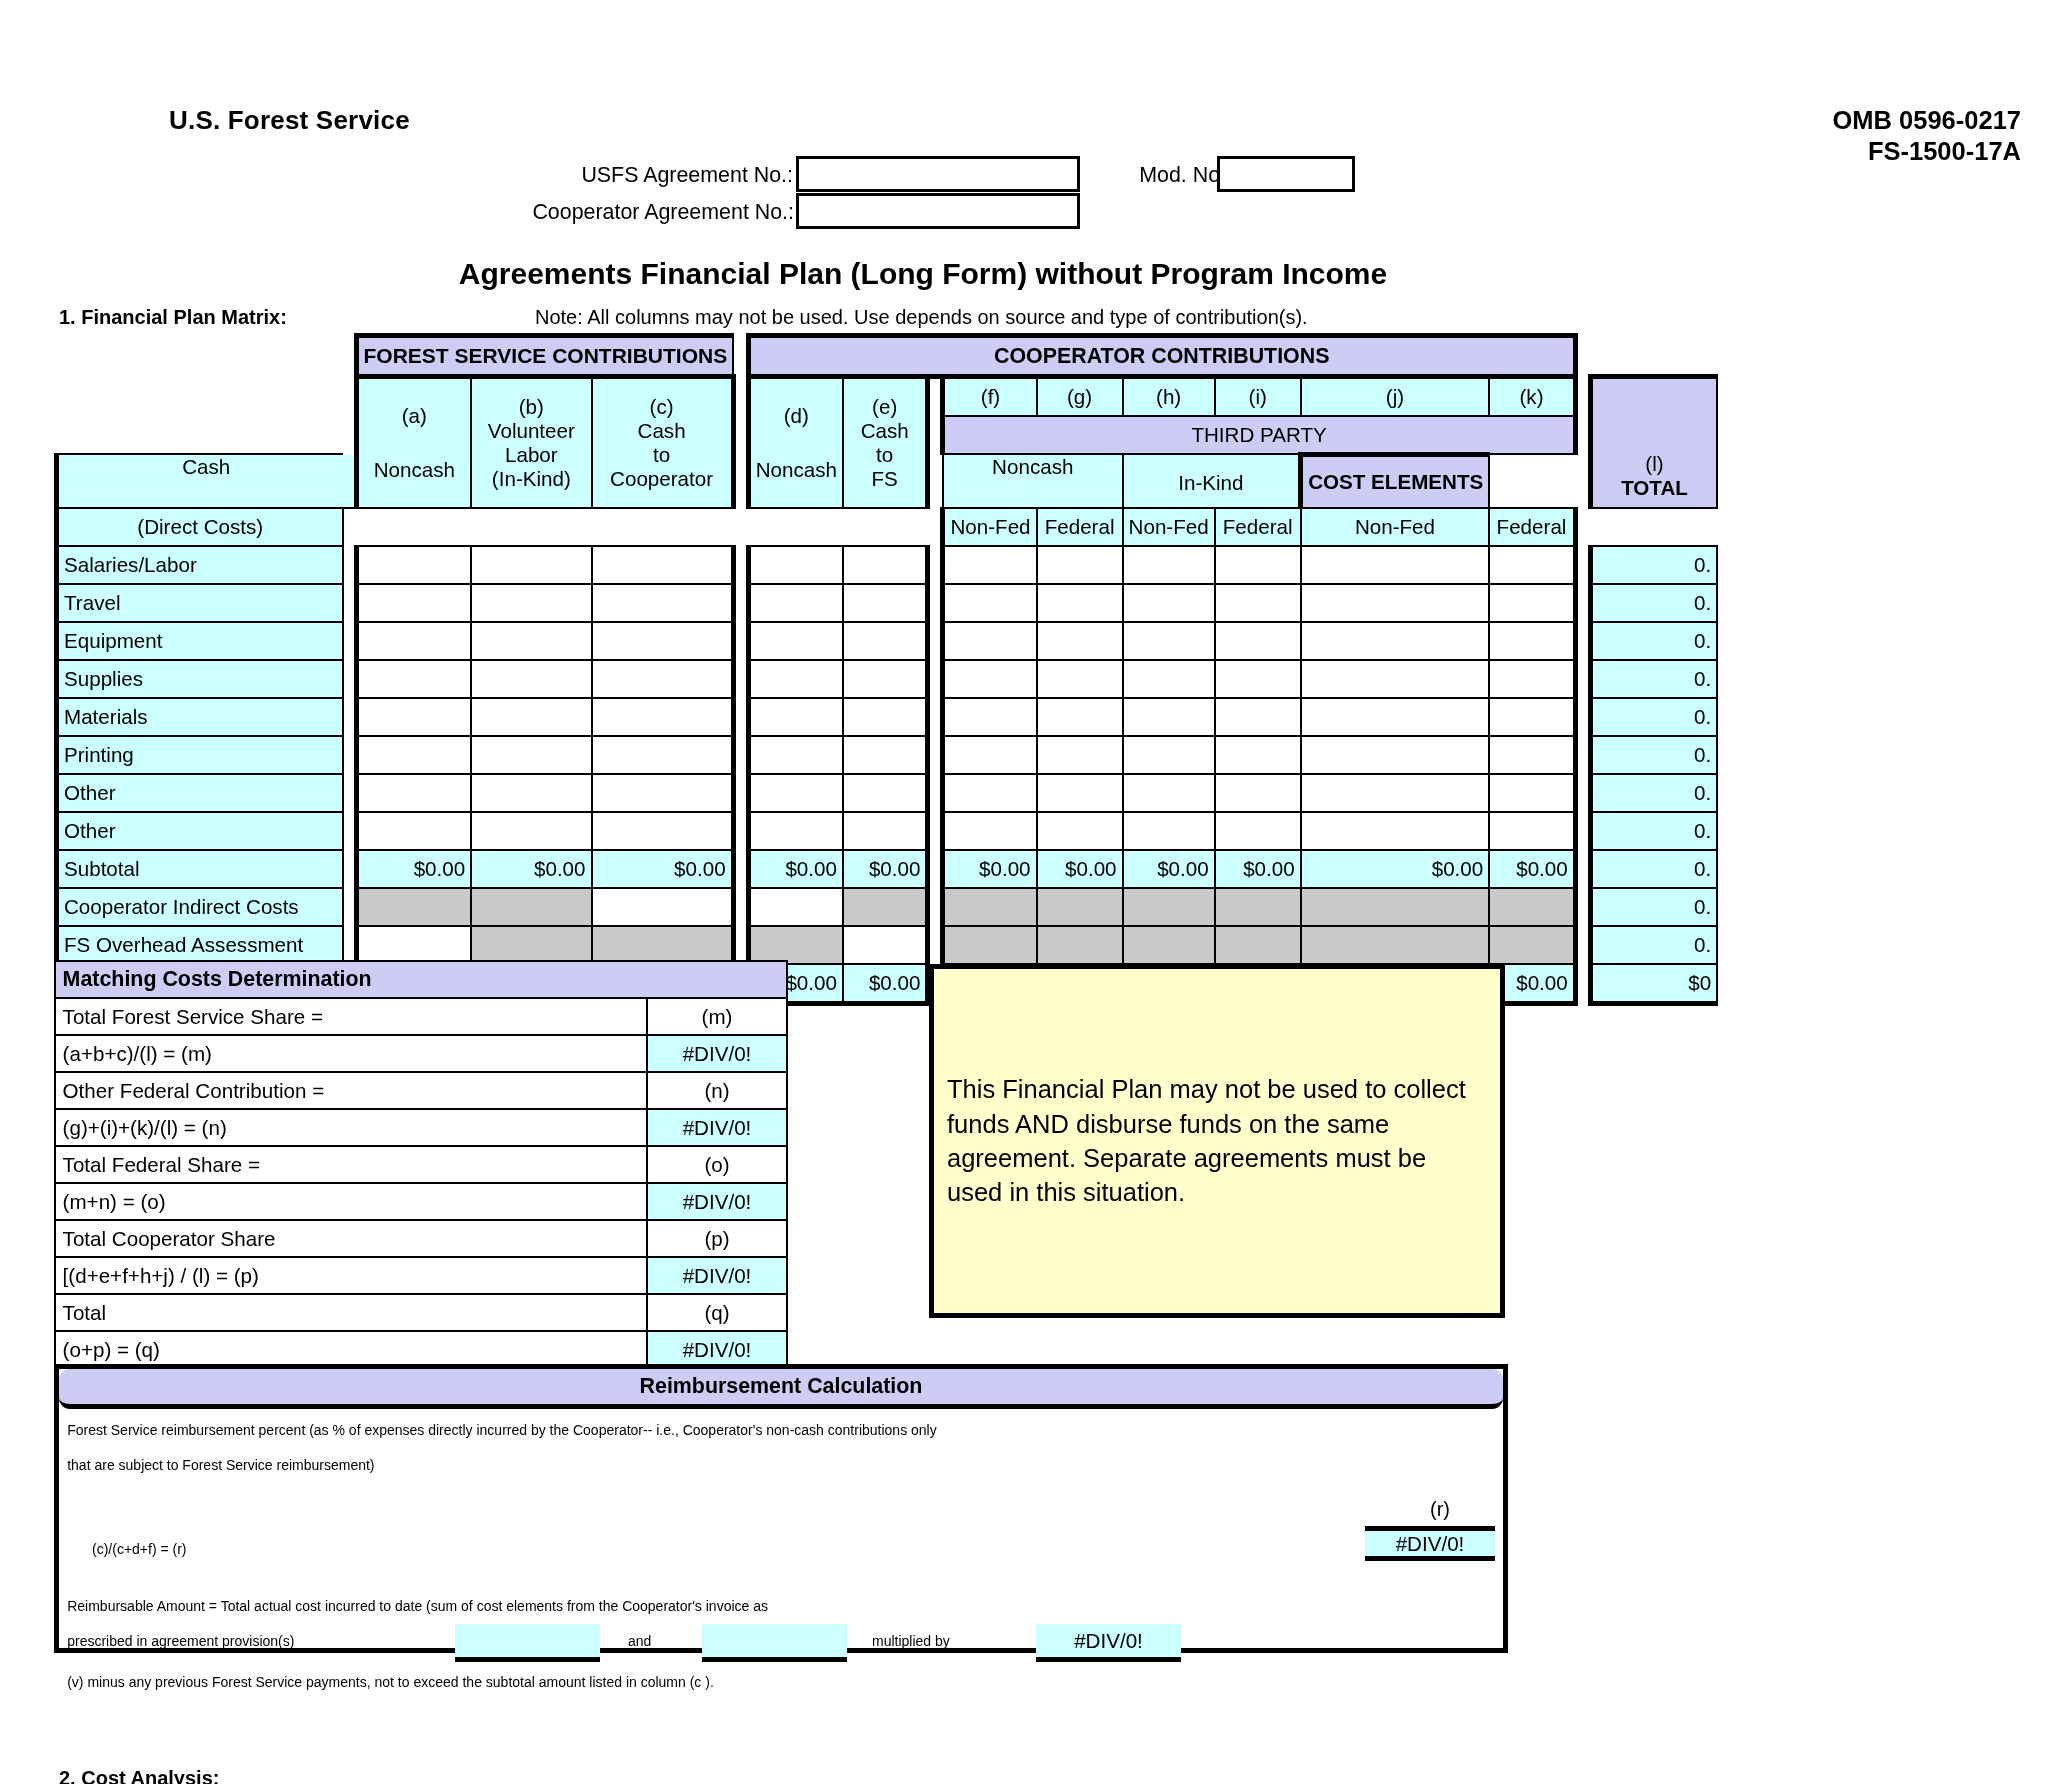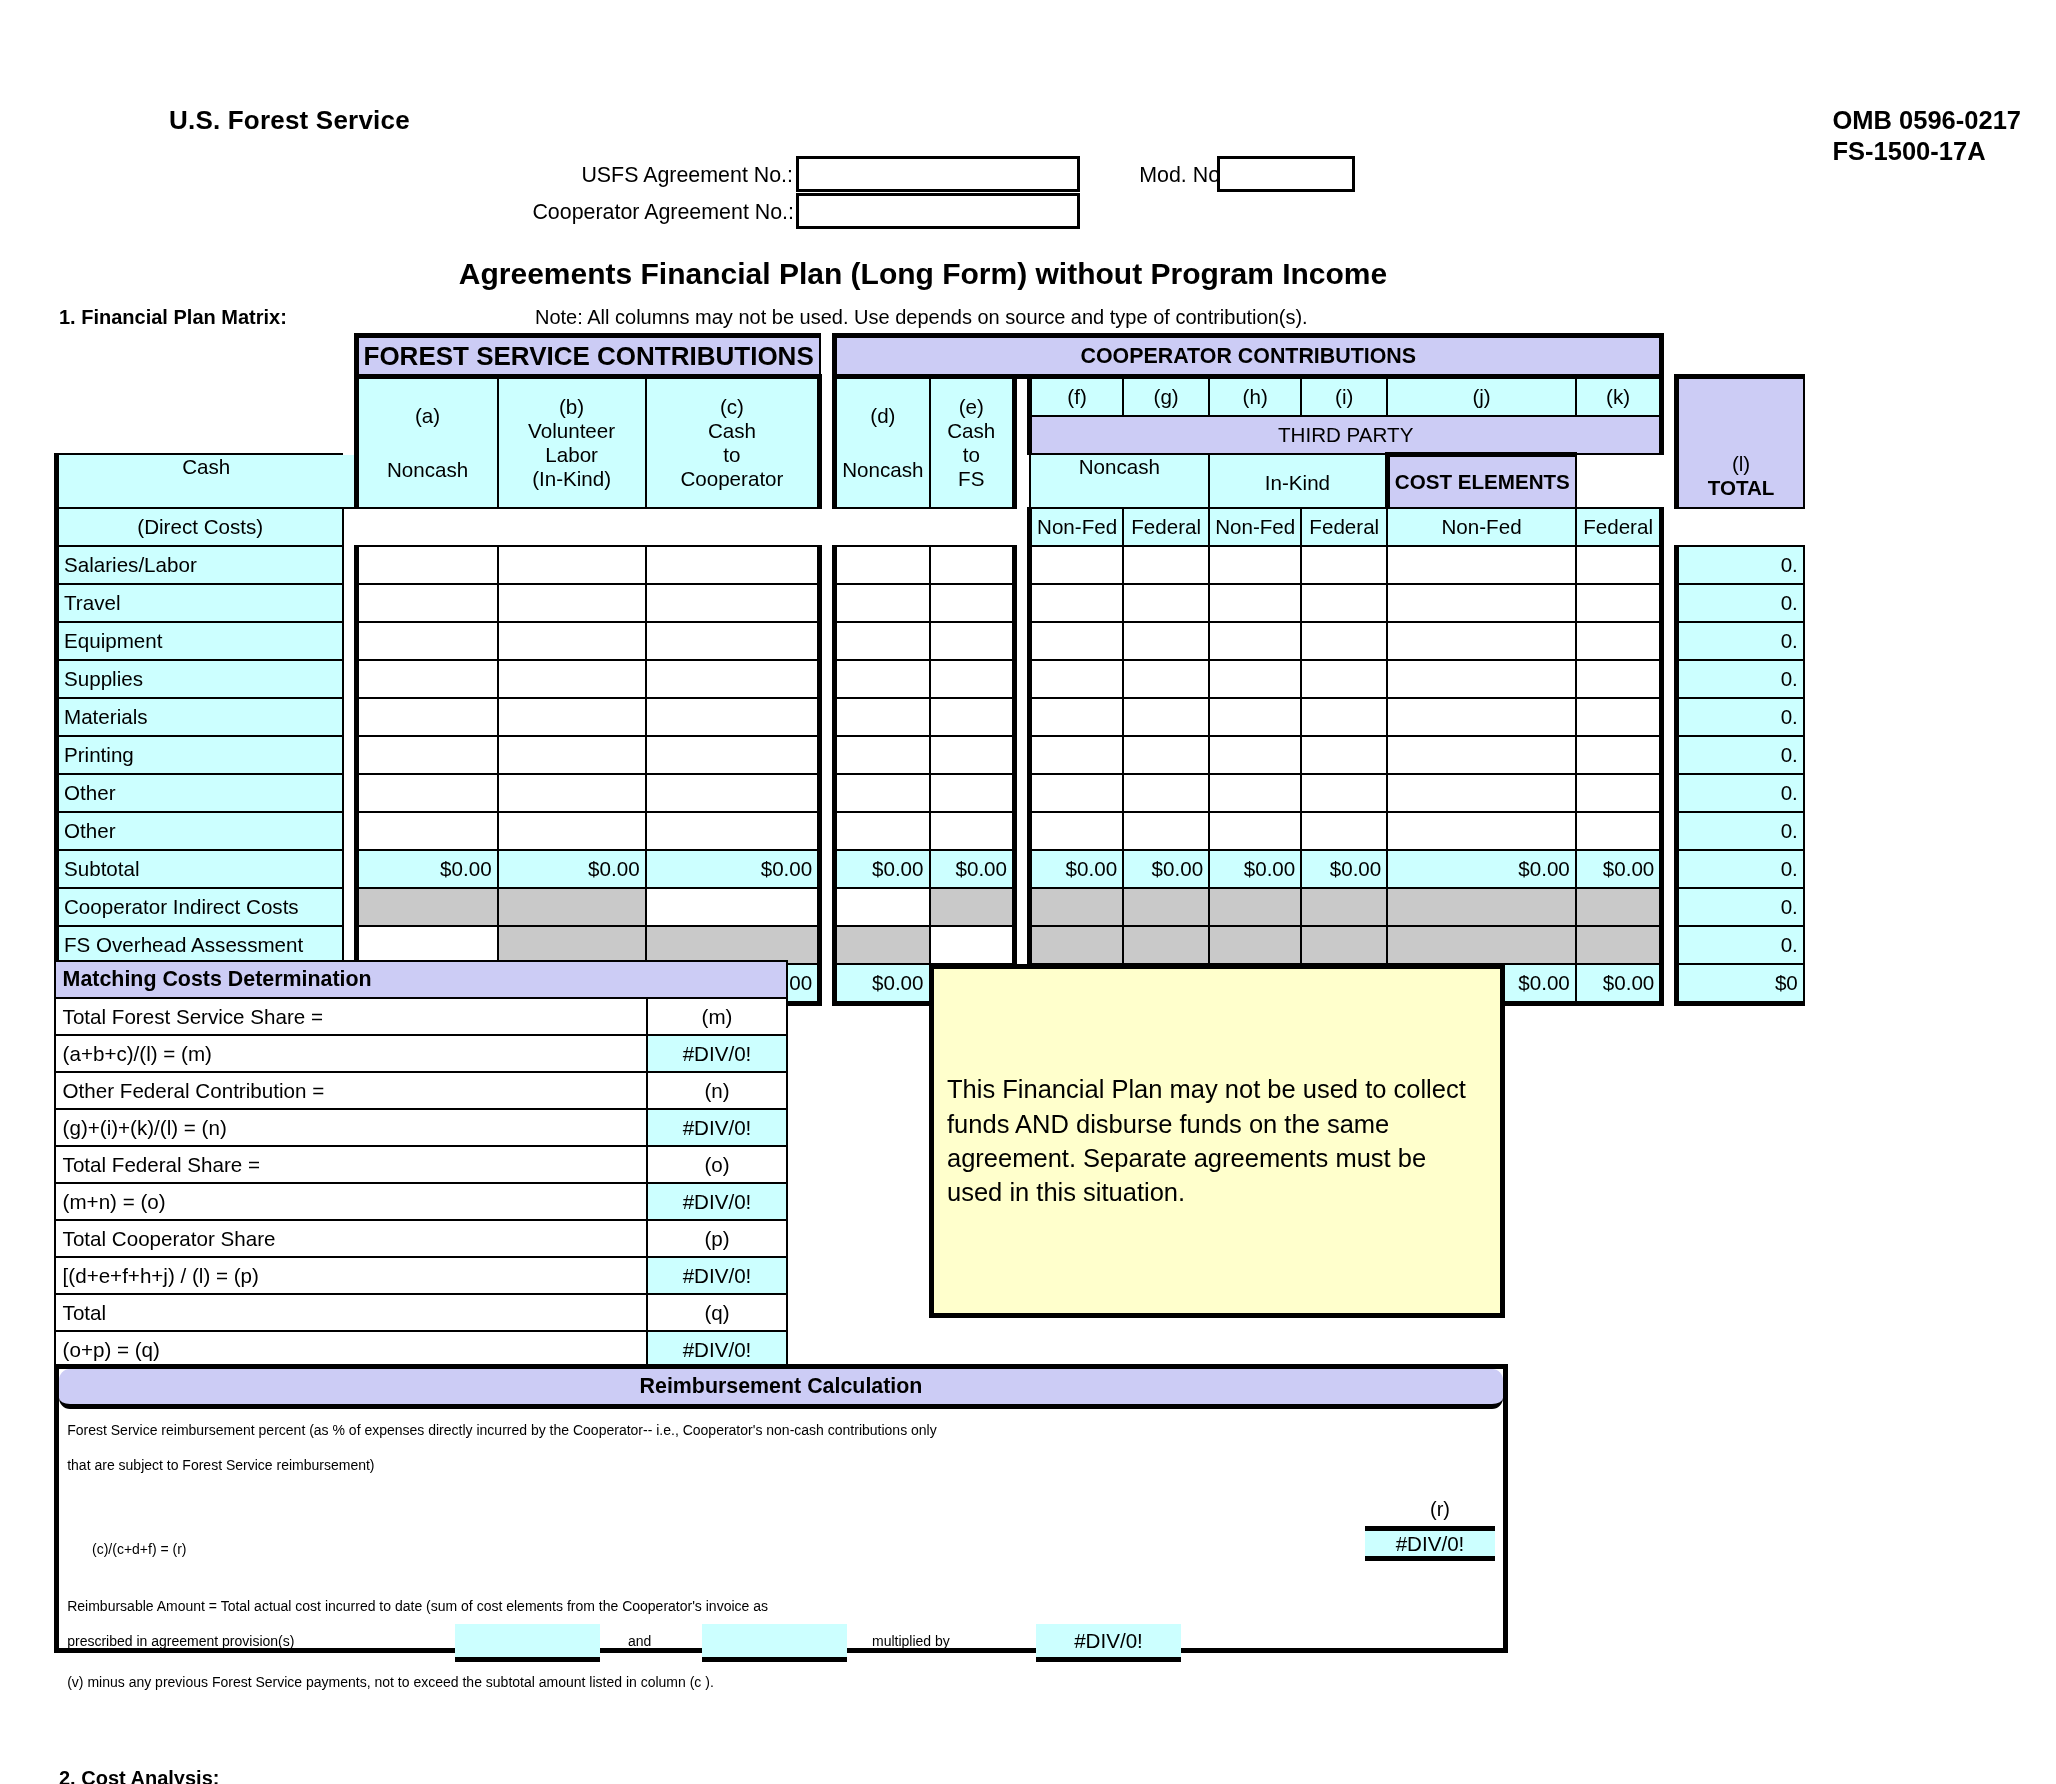--- a/index.html
+++ b/index.html
@@ -16,20 +16,21 @@
   .abs { position: absolute; }
 
   
   #org-title {
     left: 169px; top: 105px;
     font-size: 26px; font-weight: bold;
     letter-spacing: 0.2px;
   }
   #omb-block {
     right: 35px; top: 105px;
+    text-align: right;
     font-size: 25.5px; font-weight: bold;
     line-height: 1.22;
   }
   .agr-label {
     font-size: 21.4px; text-align: right;
     white-space: nowrap;
   }
   .inputbox {
     border: 3.3px solid #000;
     background: #fff;
@@ -177,21 +178,21 @@
         <col style="width:86px">
         <col style="width:86px">
     <col style="width:6.6px">
     <col style="width:127px">
   </colgroup>
 
   <tbody>
         <tr>
     <td class="nob"></td>
           <td class="nob"></td>
-    <td class="purple thick-l thick-t thick-b" colspan="3" style="font-size:26px">FOREST SERVICE CONTRIBUTIONS</td>
+    <td class="purple thick-l thick-t thick-b" colspan="3" style="font-size:21px">FOREST SERVICE CONTRIBUTIONS</td>
     <td class="nob"></td>
     <td class="purple thick-l thick-t thick-b thick-r" colspan="9" style="font-size:21.4px">COOPERATOR CONTRIBUTIONS</td>
     <td class="nob"></td>
     <td class="nob"></td>
   </tr>
 
   <tr>
     <td class="nob" rowspan="2"></td>
           <td class="nob" rowspan="4"></td>
     <td class="cyan ctr thick-l" rowspan="4">

